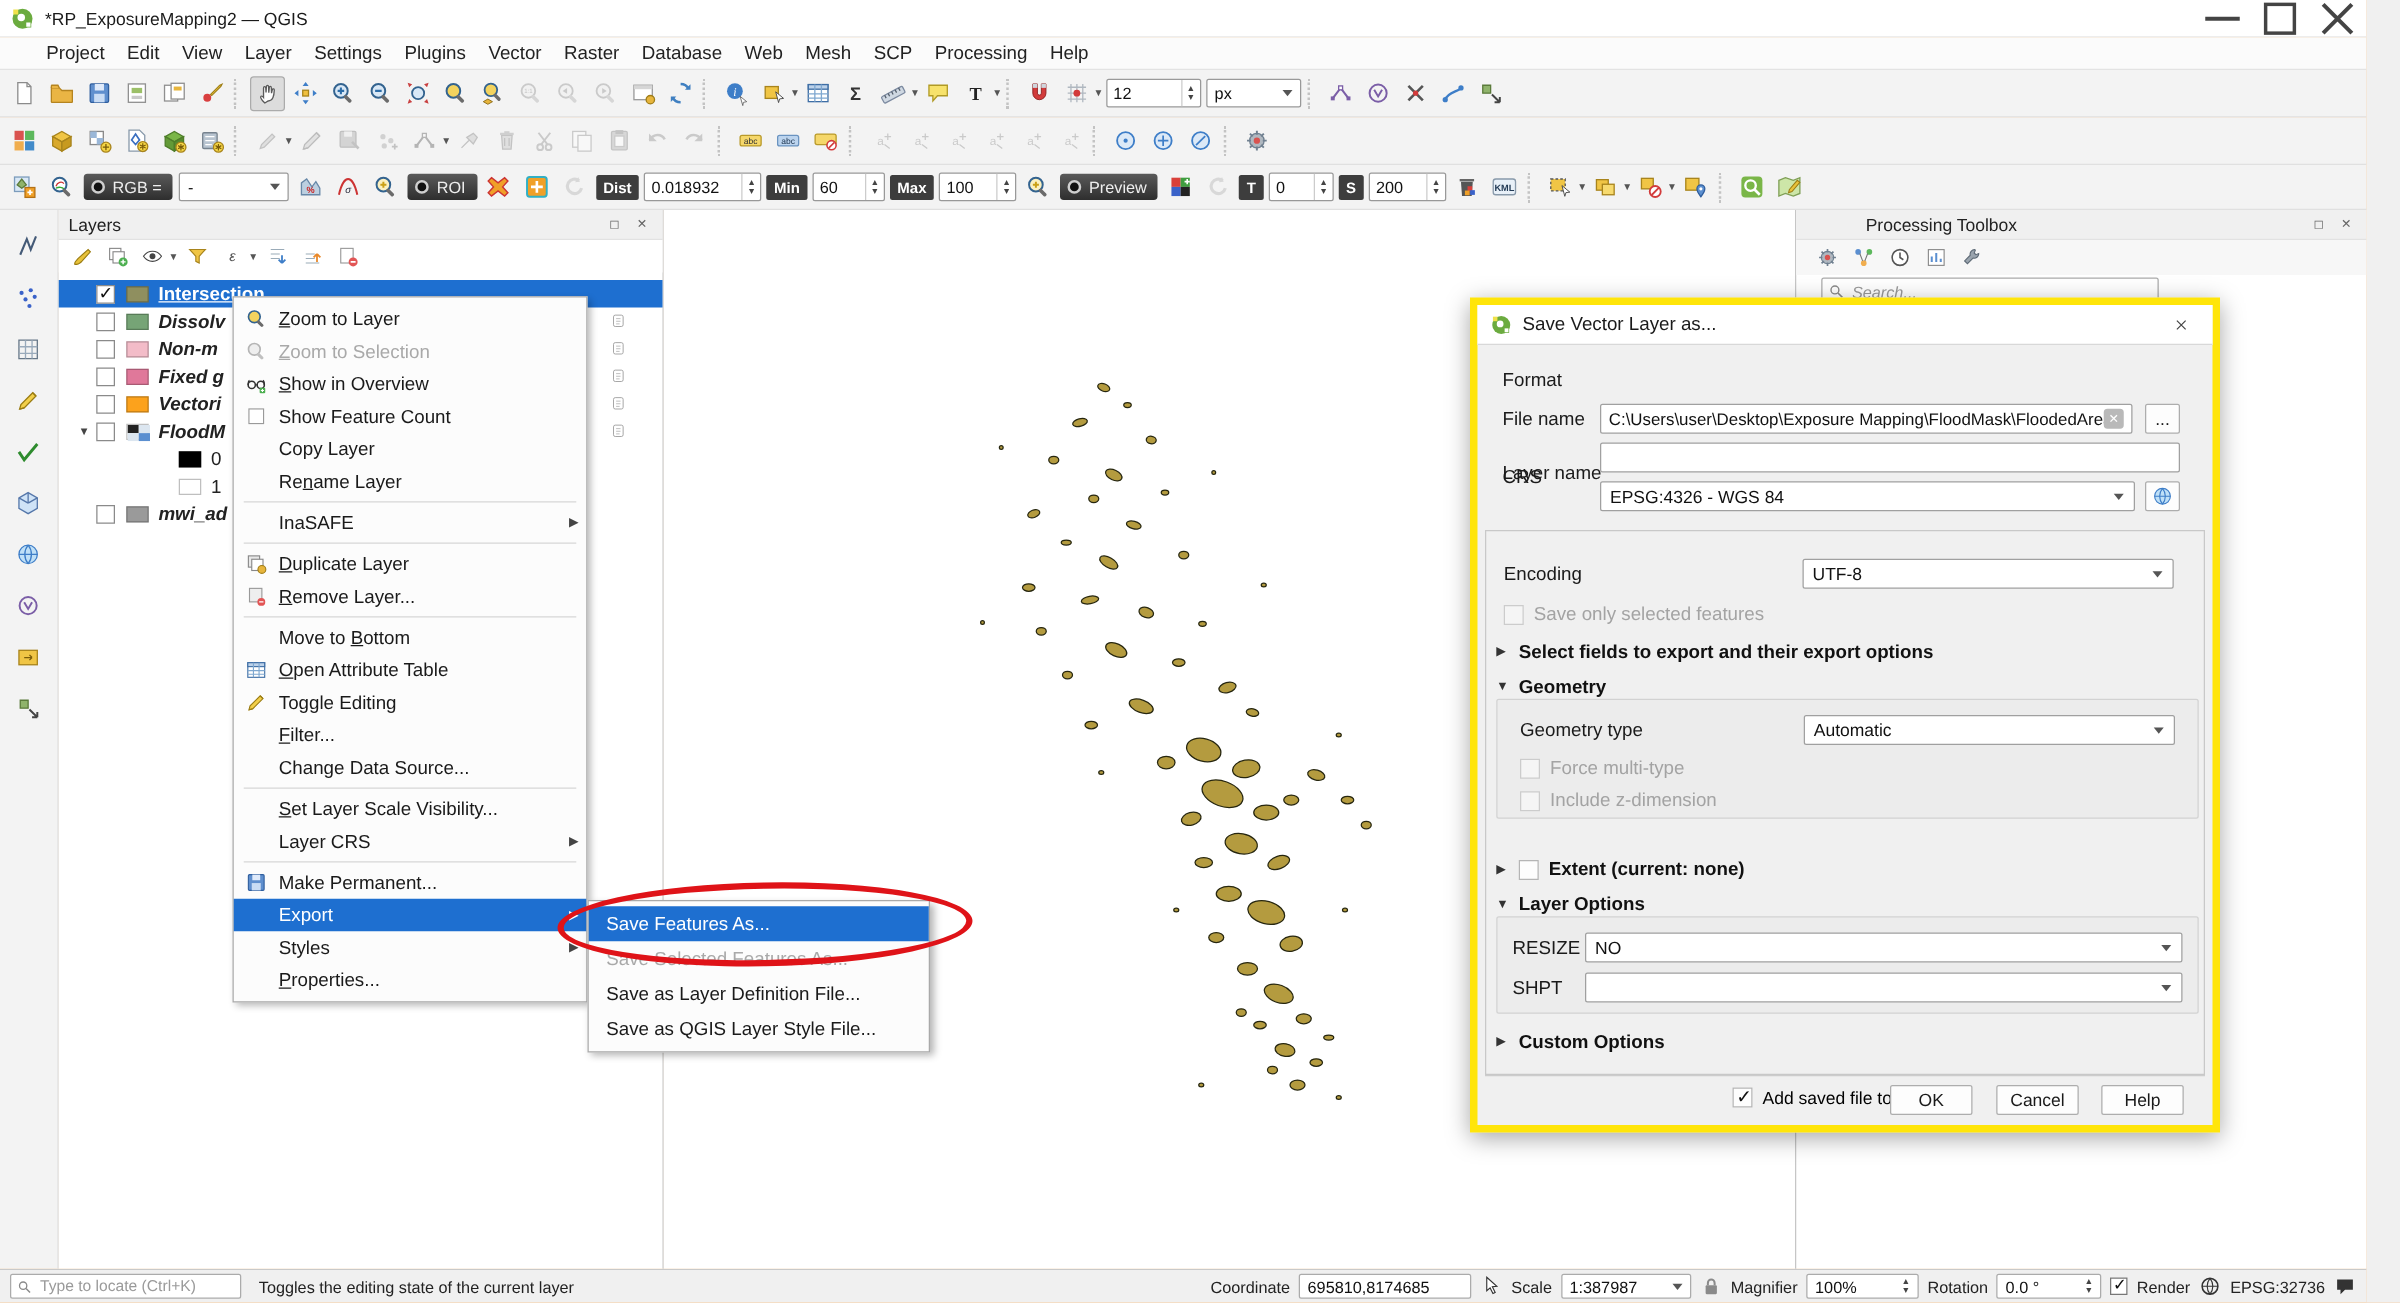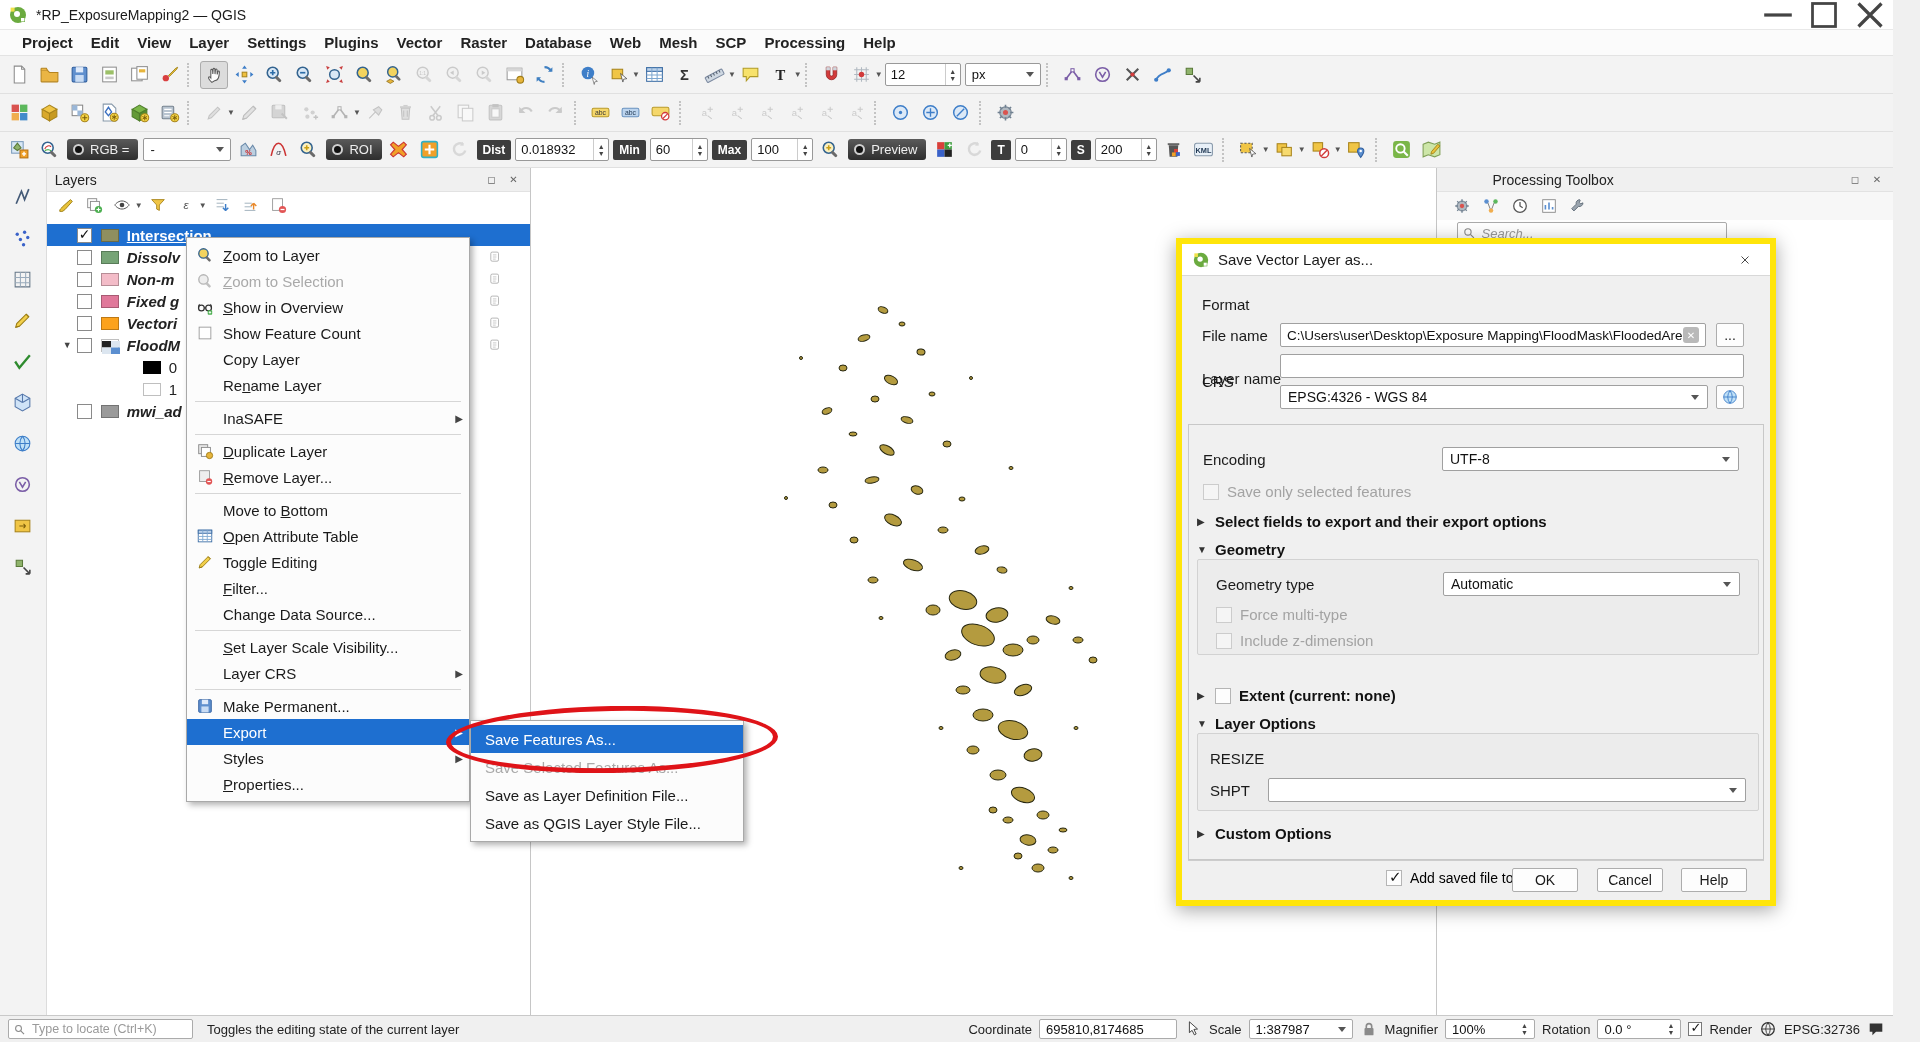--- a/index.html
+++ b/index.html
@@ -6,21 +6,21 @@
     font-family:"Liberation Sans","DejaVu Sans",sans-serif;background:#f0f0f0;
     -webkit-font-smoothing:antialiased;}
   #app{position:relative;width:1893px;height:1042px;background:#fdba74;}
   
   .titlebar{height:30px;background:#fff;display:flex;align-items:center;border-bottom:1px solid #e8e8e8;box-sizing:border-box;}
   .titlebar .appicon{width:20px;height:20px;margin:0 8px 0 8px;}
   .titlebar .title{font-size:14px;color:#1a1a1a;}
   .winbtns{margin-left:auto;display:flex;height:100%;}
   .winbtn{width:46px;height:100%;display:flex;align-items:center;justify-content:center;}
   
-  .menubar{height:26px;background:#fbfbfb;display:flex;align-items:center;padding-left:13px;border-bottom:1px solid #e3e3e3;box-sizing:border-box;font-weight:bold;}
+  .menubar{height:26px;background:#fbfbfb;display:flex;align-items:center;padding-left:28px;border-bottom:1px solid #e3e3e3;box-sizing:border-box;}
   .menubar .mi{font-size:15px;color:#222;padding:2px 9px;border-radius:2px;}
   
   .tbrow{display:flex;align-items:center;background:#f3f3f3;border-bottom:1px solid #e0e0e0;box-sizing:border-box;padding-left:4px;}
   #tb1{height:38px;} #tb2{height:38px;} #tb3{height:36px;}
   .tbicon{width:28px;height:28px;display:inline-flex;align-items:center;justify-content:center;border-radius:3px;margin:0 1px;position:relative;flex:0 0 auto;}
   .tbicon svg{width:21px;height:21px;}
   .tbicon.active{background:#dcdcdc;border:1px solid #ababab;box-sizing:border-box;}
   .tbicon.disabled{filter:grayscale(1);opacity:.45;}
   .tbsep{width:7px;height:24px;margin:0 3px;border-left:2px dotted #c3c3c3;flex:0 0 auto;}
   .dd{font-size:8px;color:#555;margin-left:-2px;flex:0 0 auto;}
@@ -1465,20 +1465,24 @@
         </div>
 
         <div class="sectionHead" style="left:8px;top:290px">
           <span class="tri">▼</span>
           <span>Layer Options</span>
         </div>
         <div class="groupbox" style="left:8px;top:308px;width:562px;height:78px">
           <div class="drow" style="left:12px;top:12px">
               <span class="dlabel">RESIZE</span>
             </div>
+          <div class="dcombo" style="left:70px;top:12px;width:478px">
+            <span class="val">NO</span>
+              <span class="caret"></span>
+          </div>
           <div class="drow" style="left:12px;top:44px">
               <span class="dlabel">SHPT</span>
             </div>
           <div class="dcombo" style="left:70px;top:44px;width:478px">
             <span class="val"></span>
               <span class="caret"></span>
           </div>
         </div>
 
         <div class="sectionHead" style="left:8px;top:400px">

